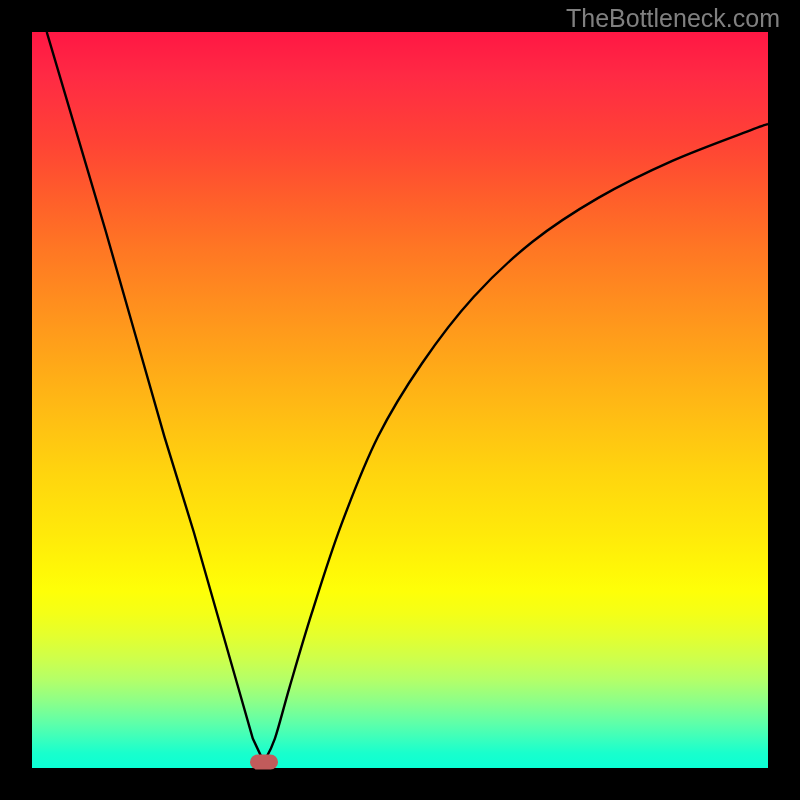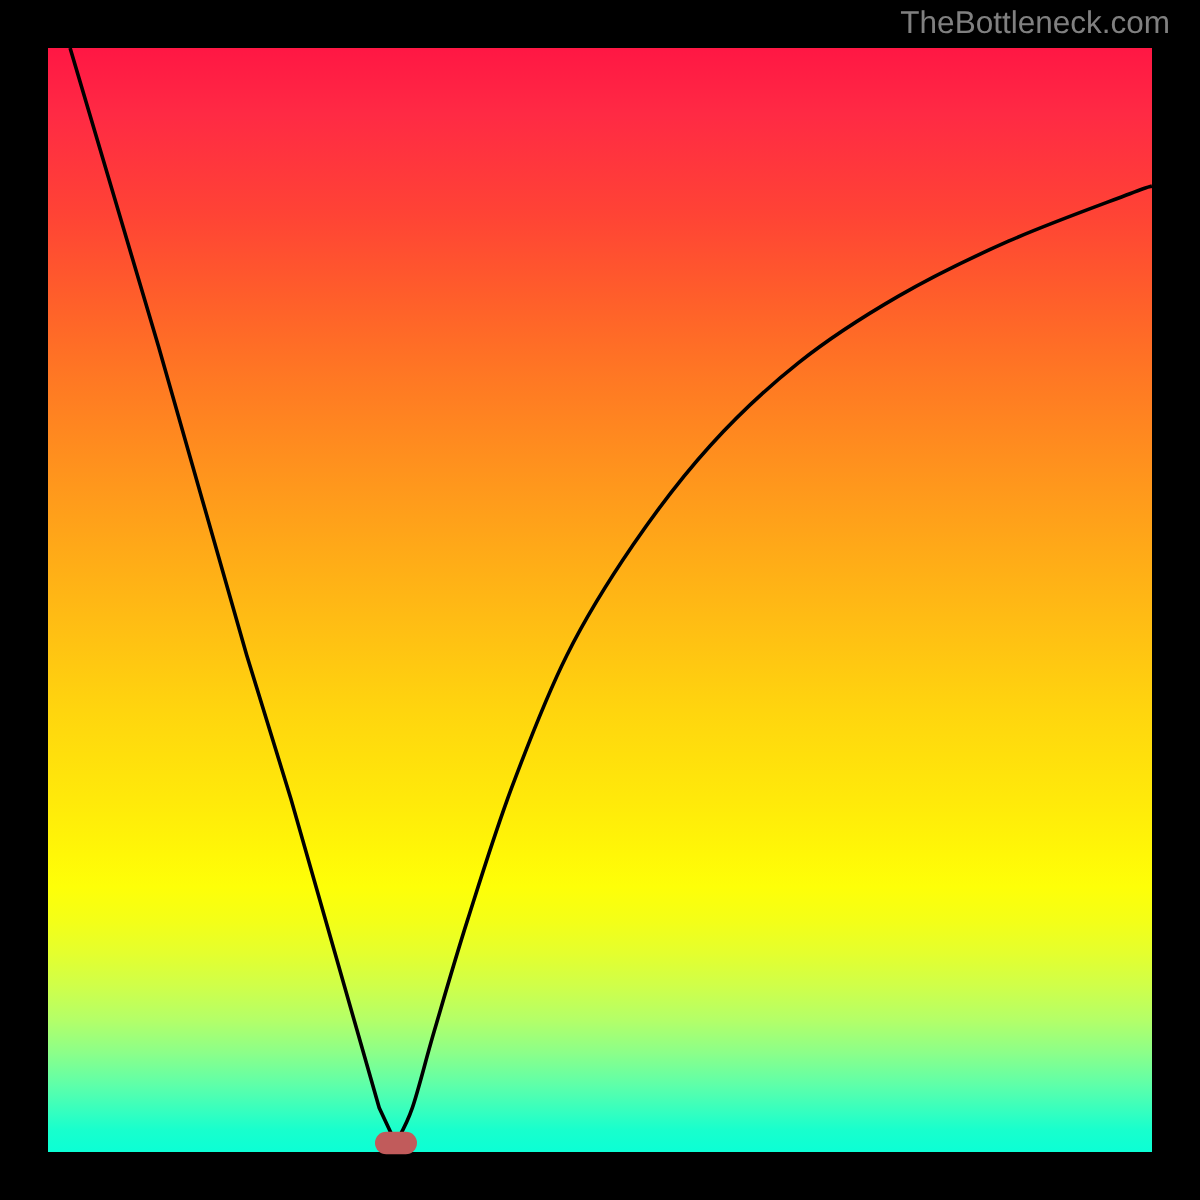--- a/index.html
+++ b/index.html
@@ -9,21 +9,21 @@
     height: 800px;
     background: #000;
     position: relative;
     font-family: Arial, sans-serif;
   }
   .attribution {
     position: absolute;
     top: 4px;
     right: 20px;
     color: #808080;
-    font-size: 21px;
+    font-size: 25px;
     font-weight: normal;
     z-index: 10;
   }
   .plot-area {
     position: absolute;
     top: 32px;
     left: 32px;
     width: 736px;
     height: 736px;
   }

